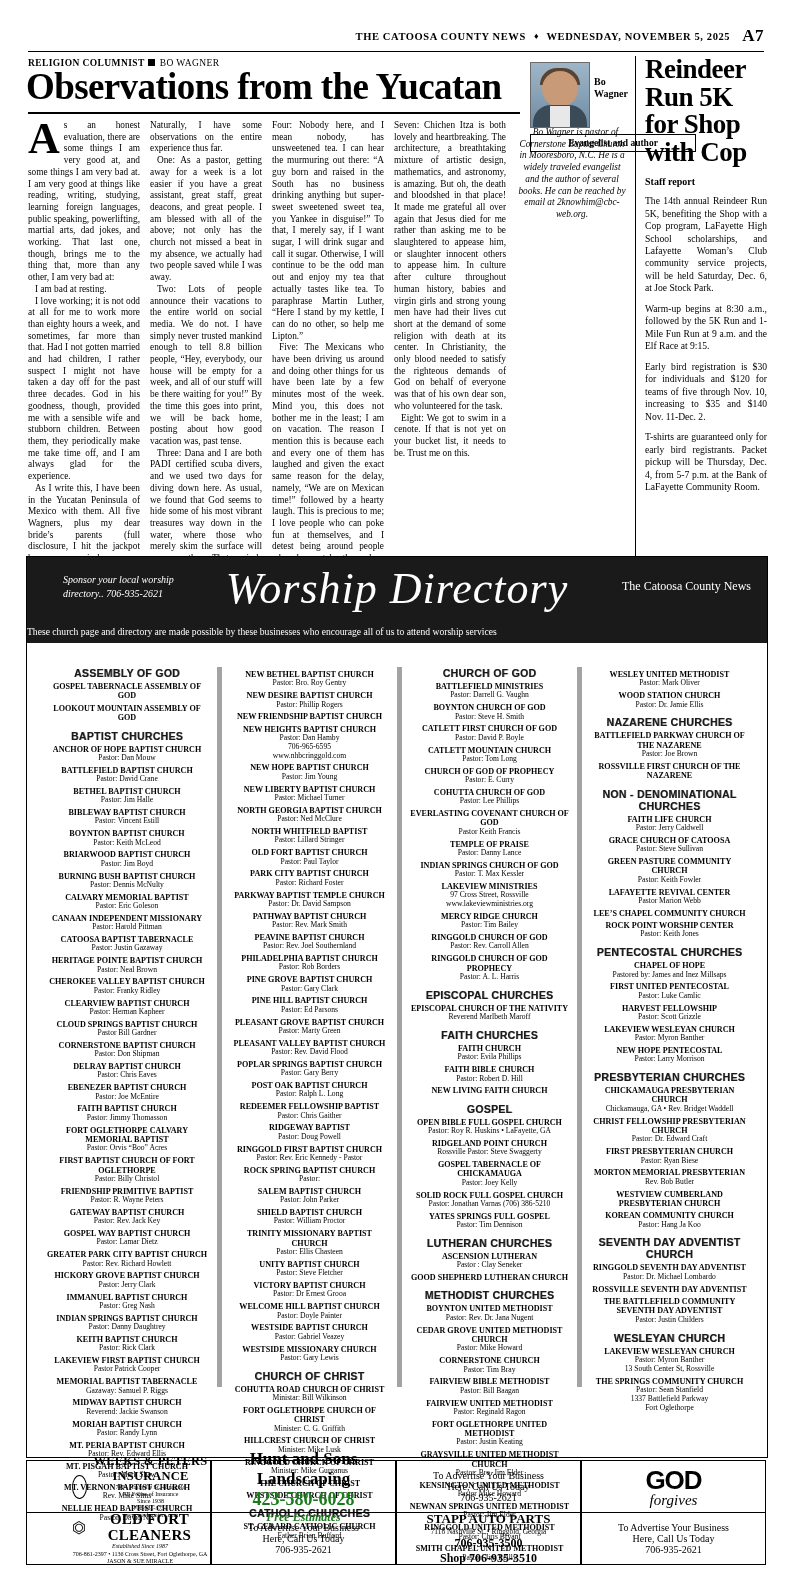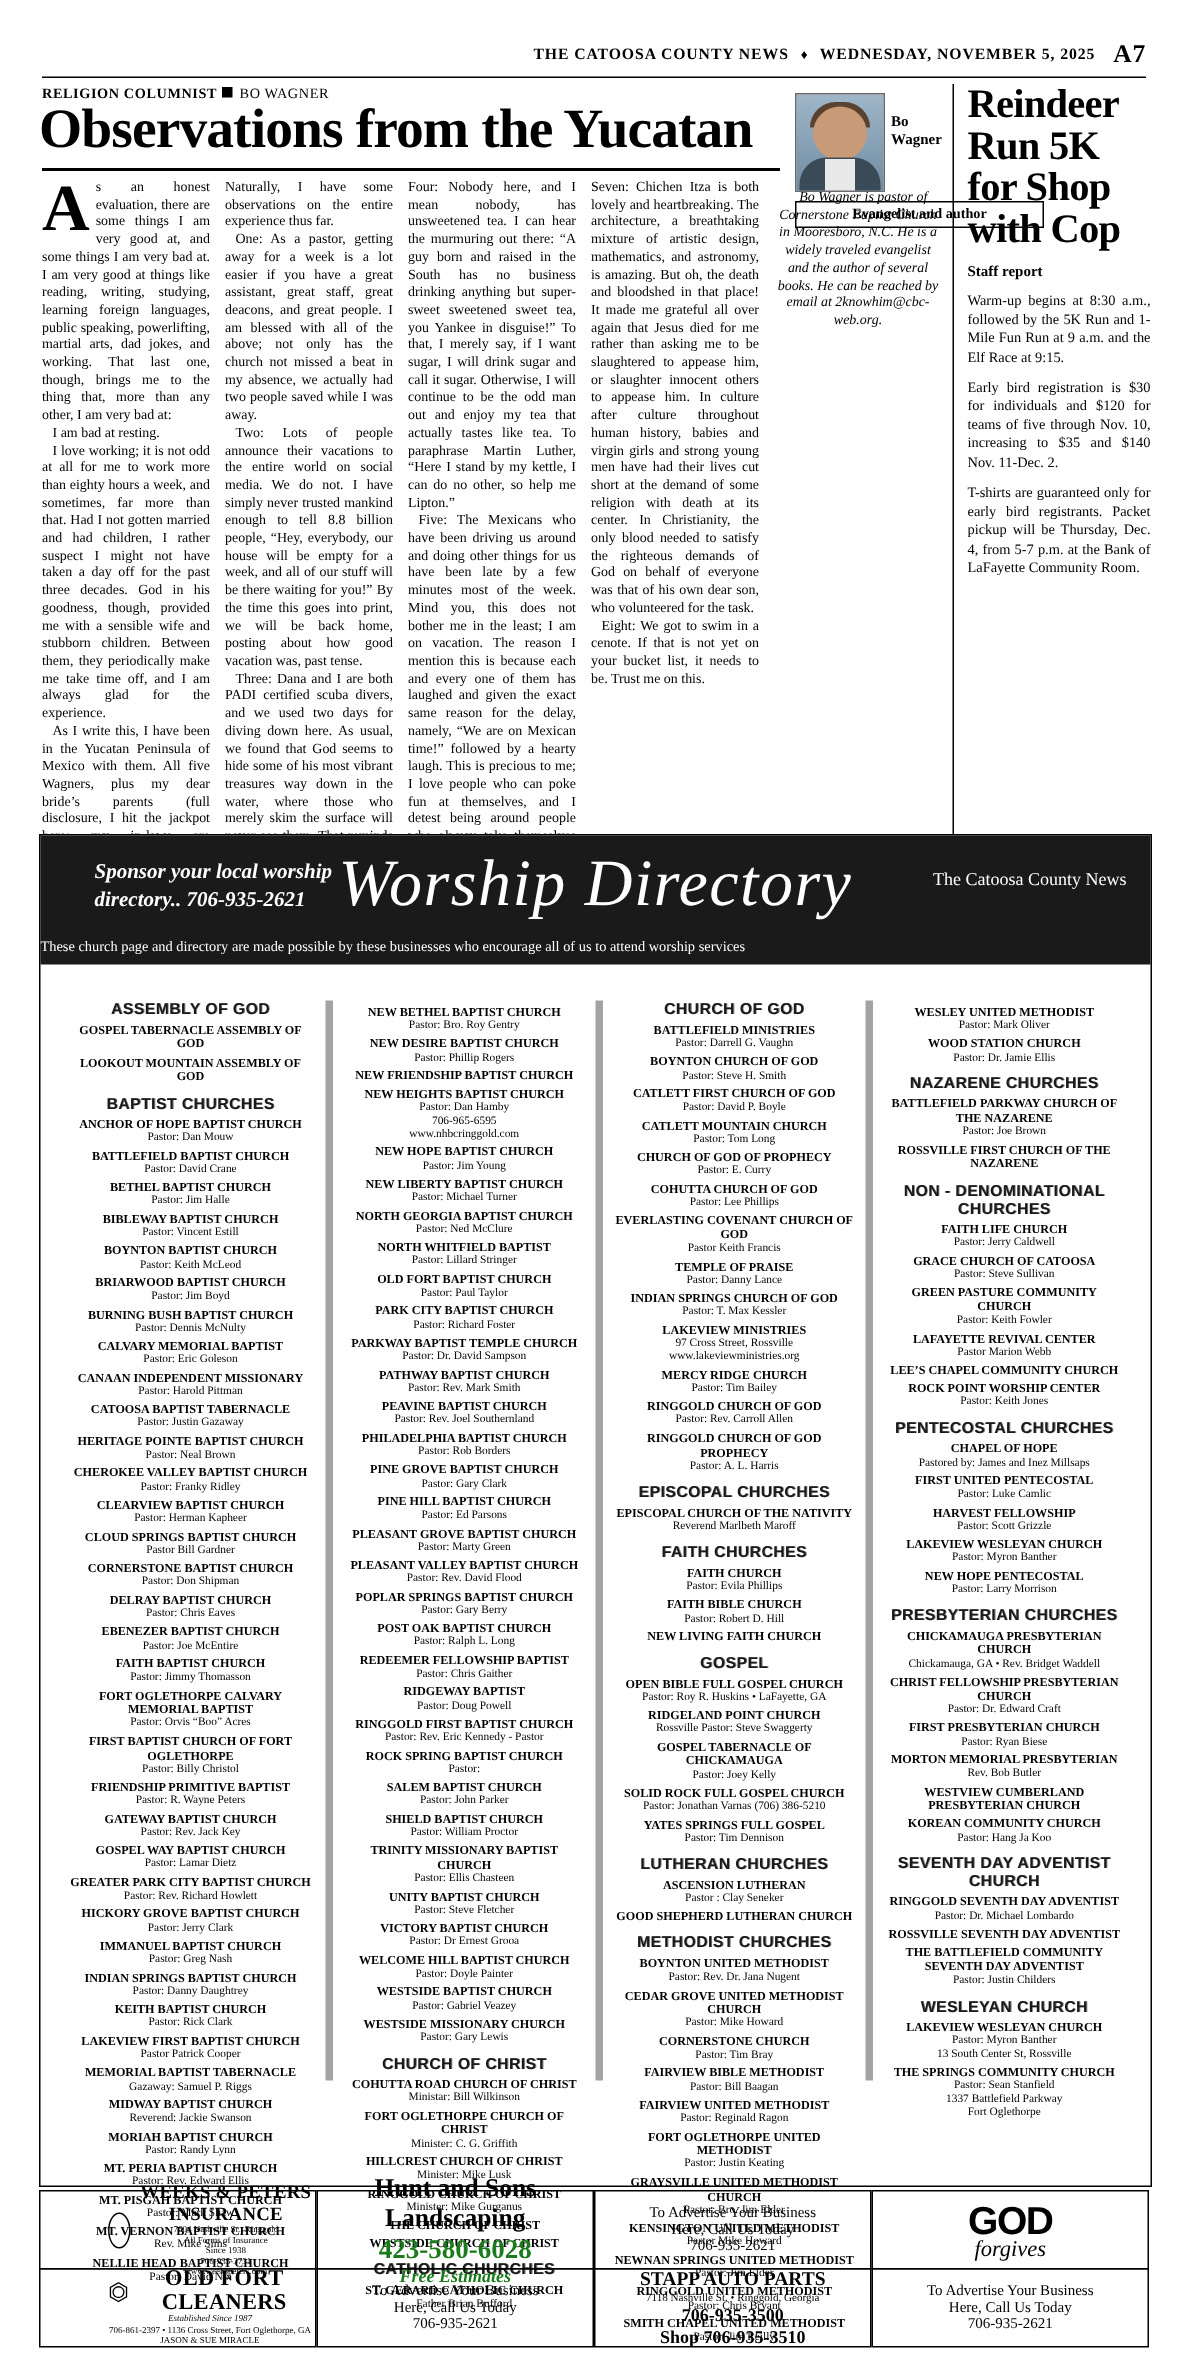--- a/index.html
+++ b/index.html
@@ -43,21 +43,21 @@
   .story{position:absolute;top:120px;left:28px;width:600px;display:flex;gap:10px;}
   .story .col{width:112px;font-size:9.3px;line-height:1.26;text-align:justify;hyphens:auto;}
   .story .col p{margin:0;text-indent:7px;}
   .story .col p.first{text-indent:0;}
   .dropcap{float:left;font-size:44px;line-height:34px;font-weight:bold;padding:2px 4px 0 0;font-family:"Liberation Serif",serif;}
   .italic{font-style:italic;}
 
   
   .wd{position:absolute;left:26px;top:556px;width:740px;height:900px;border:1px solid #000;background:#fff;}
   .wd-head{height:86px;background:#1a1a1a;color:#fff;position:relative;}
-  .wd-sponsor{position:absolute;left:36px;top:16px;font-size:14px;font-style:italic;line-height:1.35;color:#fff;font-weight:bold;}
+  .wd-sponsor{position:absolute;left:36px;top:16px;font-size:10px;font-style:italic;line-height:1.35;color:#fff;}
   .wd-title{position:absolute;left:0;right:0;top:6px;text-align:center;font-family:"Liberation Serif",serif;font-style:italic;font-size:44px;color:#fff;letter-spacing:1px;}
   .wd-paper{position:absolute;right:16px;top:22px;font-size:12px;font-family:"Liberation Serif",serif;color:#fff;}
   .wd-sub{position:absolute;left:0;right:0;bottom:6px;text-align:left;font-size:9.6px;color:#fff;}
 
   .wd-body{position:relative;padding:24px 10px;height:768px;box-sizing:border-box;}
   .wd-cols{display:flex;gap:0;height:100%;}
   .wd-col{width:25%;padding:0 7px;box-sizing:border-box;text-align:center;}
   .wd-col + .wd-col{border-left:5px solid #a3a3a3;}
   .cat{font-size:10.5px;font-weight:bold;letter-spacing:.3px;margin:7px 0 2px;font-family:"Liberation Sans",sans-serif;
        color:#1a1a1a;text-shadow:0.6px 0 0 #888;}
@@ -115,20 +115,21 @@
     </div>
     <div class="authorname" style="white-space:pre-line">Bo
 Wagner</div>
     <div class="authorrole">Evangelist and author</div>
   </div>
 
   <div class="rail">
     <span class="vrule"></span>
     <h2>Reindeer Run 5K for Shop with Cop</h2>
     <div class="staff">Staff report</div>
+    <p>The 14th annual Reindeer Run 5K, benefiting the Shop with a Cop program, LaFayette High School scholarships, and Lafayette Woman’s Club community service projects, will be held Saturday, Dec. 6, at Joe Stock Park.</p>
     <p>Warm-up begins at 8:30 a.m., followed by the 5K Run and 1-Mile Fun Run at 9 a.m. and the Elf Race at 9:15.</p>
     <p>Early bird registration is $30 for individuals and $120 for teams of five through Nov. 10, increasing to $35 and $140 Nov. 11-Dec. 2.</p>
     <p>T-shirts are guaranteed only for early bird registrants. Packet pickup will be Thursday, Dec. 4, from 5-7 p.m. at the Bank of LaFayette Community Room.</p>
   </div>
 
   <div class="story">
     <div class="col">
       <p class="first"><span class="dropcap">A</span><span>s an honest evaluation, there are some things I am very good at, and some things I am very bad at. I am very good at things like reading, writing, studying, learning foreign languages, public speaking, powerlifting, martial arts, dad jokes, and working. That last one, though, brings me to the thing that, more than any other, I am very bad at:</span></p>
       <p>I am bad at resting.</p>
       <p>I love working; it is not odd at all for me to work more than eighty hours a week, and sometimes, far more than that. Had I not gotten married and had children, I rather suspect I might not have taken a day off for the past three decades. God in his goodness, though, provided me with a sensible wife and stubborn children. Between them, they periodically make me take time off, and I am always glad for the experience.</p>

